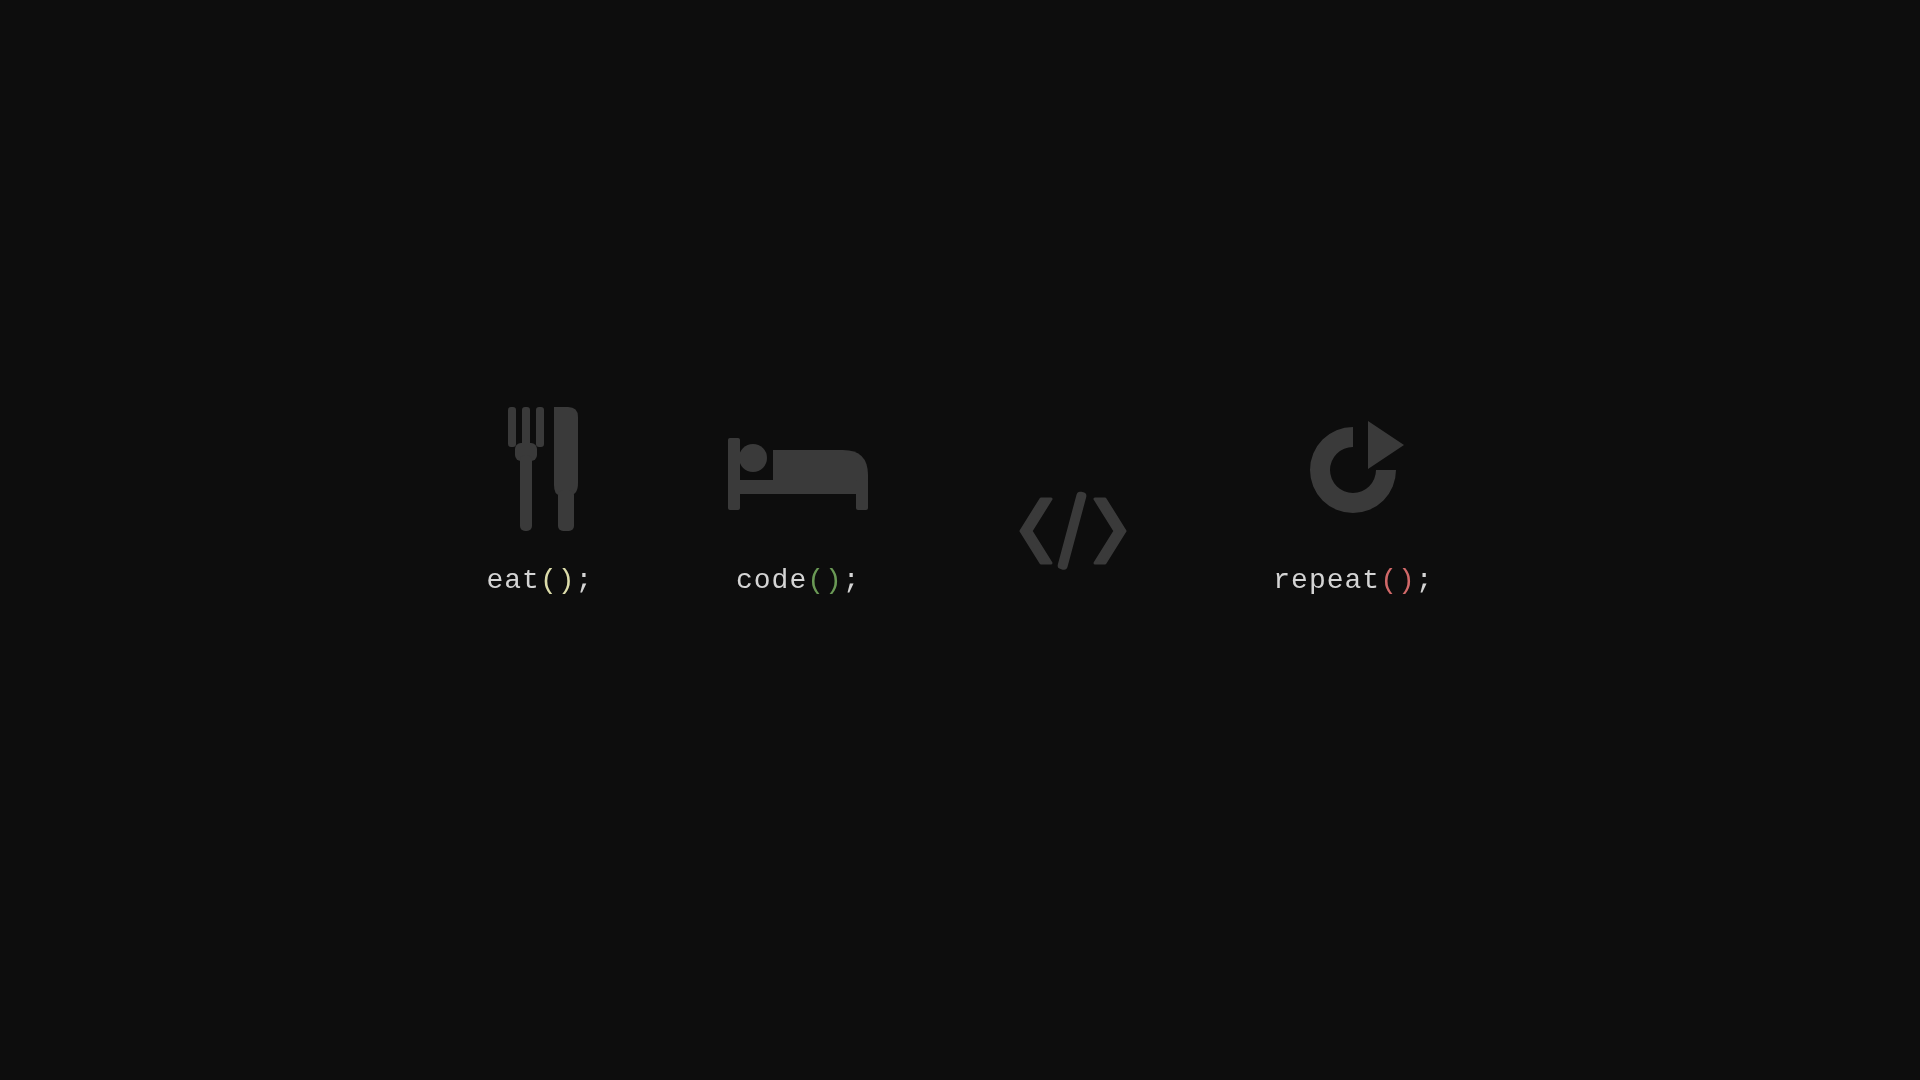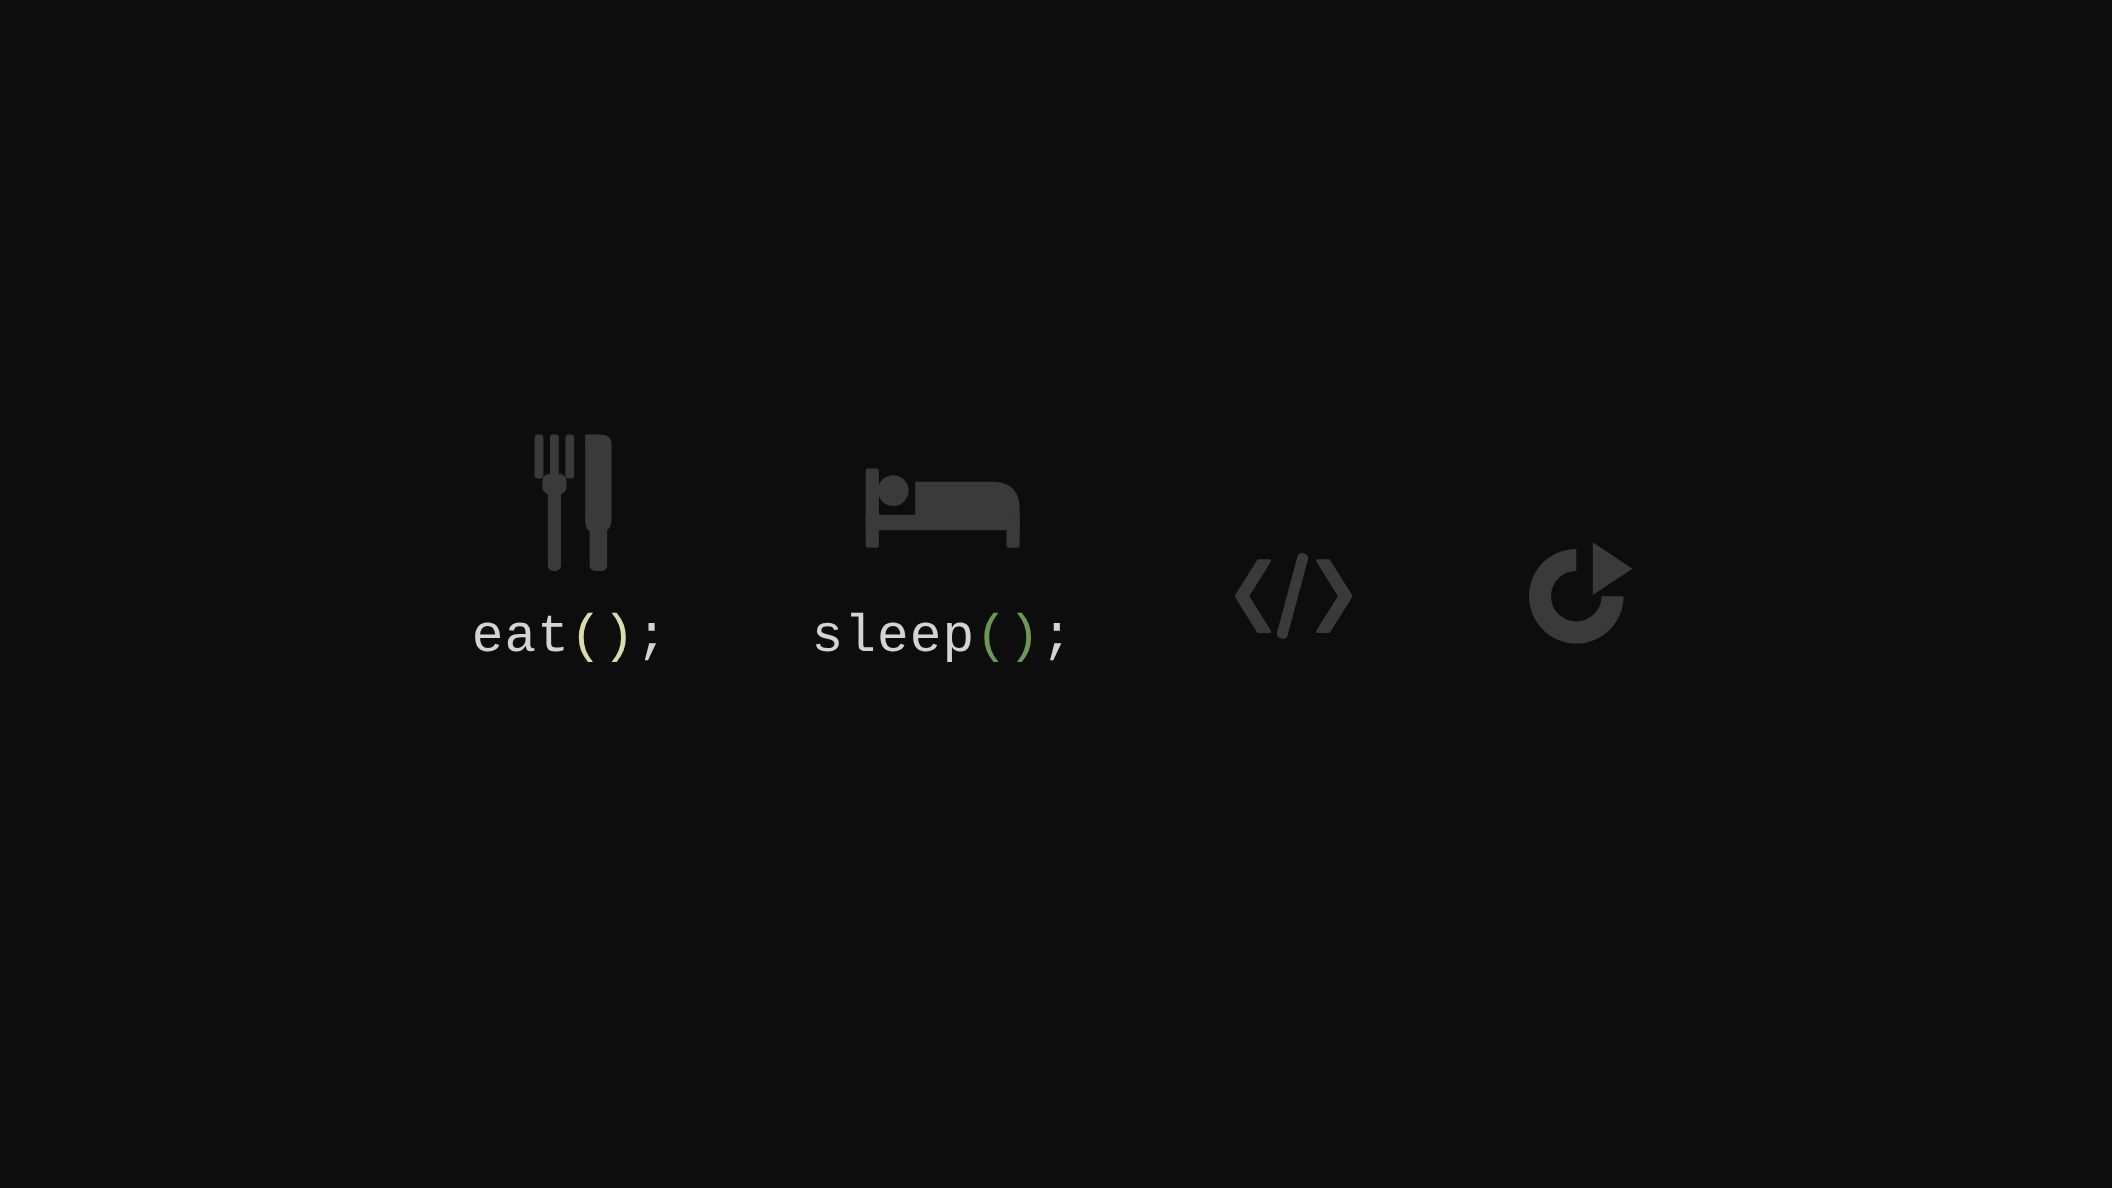--- a/index.html
+++ b/index.html
@@ -32,21 +32,21 @@
     .icon-box {
       height: 130px;
       display: flex;
       align-items: center;
       justify-content: center;
     }
     .icon-box svg {
       fill: #3a3a3a;
     }
     .label {
-      font-size: 48px;
+      font-size: 28px;
       font-weight: 400;
       letter-spacing: 1px;
       white-space: nowrap;
     }
     .fn-name { color: #d4d4d4; }
     .paren-yellow { color: #dcdcaa; }
     .paren-green { color: #6a9955; }
     .paren-blue { color: #569cd6; }
     .paren-red { color: #d16969; }
     .semi { color: #d4d4d4; }
@@ -79,21 +79,21 @@
     <div class="icon-box">
       <svg width="150" height="100" viewBox="0 0 150 100">
         <circle cx="30" cy="38" r="14"></circle>
         <path d="M 50 30 L 120 30 Q 145 30 145 55 L 145 62 L 50 62 Z"></path>
         <rect x="5" y="60" width="140" height="14"></rect>
         <rect x="5" y="18" width="12" height="72" rx="2"></rect>
         <rect x="133" y="60" width="12" height="30" rx="2"></rect>
       </svg>
     </div>
     <div class="label">
-      <span class="fn-name">sleep</span><span class="paren-green">()</span><span class="semi">;</span>
+      <span class="fn-name">code</span><span class="paren-green">()</span><span class="semi">;</span>
     </div>
   </div>
 
   <div class="item">
     <div class="icon-box">
       <svg width="140" height="100" viewBox="0 0 140 100">
         <path d="M 48 18 L 38 18 L 18 50 L 38 82 L 48 82 L 28 50 Z" stroke="#3a3a3a" stroke-width="3" stroke-linejoin="round"></path>
         <path d="M 92 18 L 102 18 L 122 50 L 102 82 L 92 82 L 112 50 Z" stroke="#3a3a3a" stroke-width="3" stroke-linejoin="round"></path>
         <rect x="64" y="10" width="10" height="80" rx="4" transform="rotate(15 70 50)"></rect>
       </svg>
@@ -104,15 +104,18 @@
     <div class="icon-box">
       <svg width="115" height="110" viewBox="0 0 115 110">
         <path d="M 57 12
                  A 43 43 0 1 0 100 55
                  L 80 55
                  A 23 23 0 1 1 57 32
                  Z"></path>
         <path d="M 72 6 L 108 30 L 72 54 Z"></path>
       </svg>
     </div>
+    <div class="label">
+      <span class="fn-name">repeat</span><span class="paren-red">()</span><span class="semi">;</span>
+    </div>
   </div>
 
 </div>
 
 </body></html>

